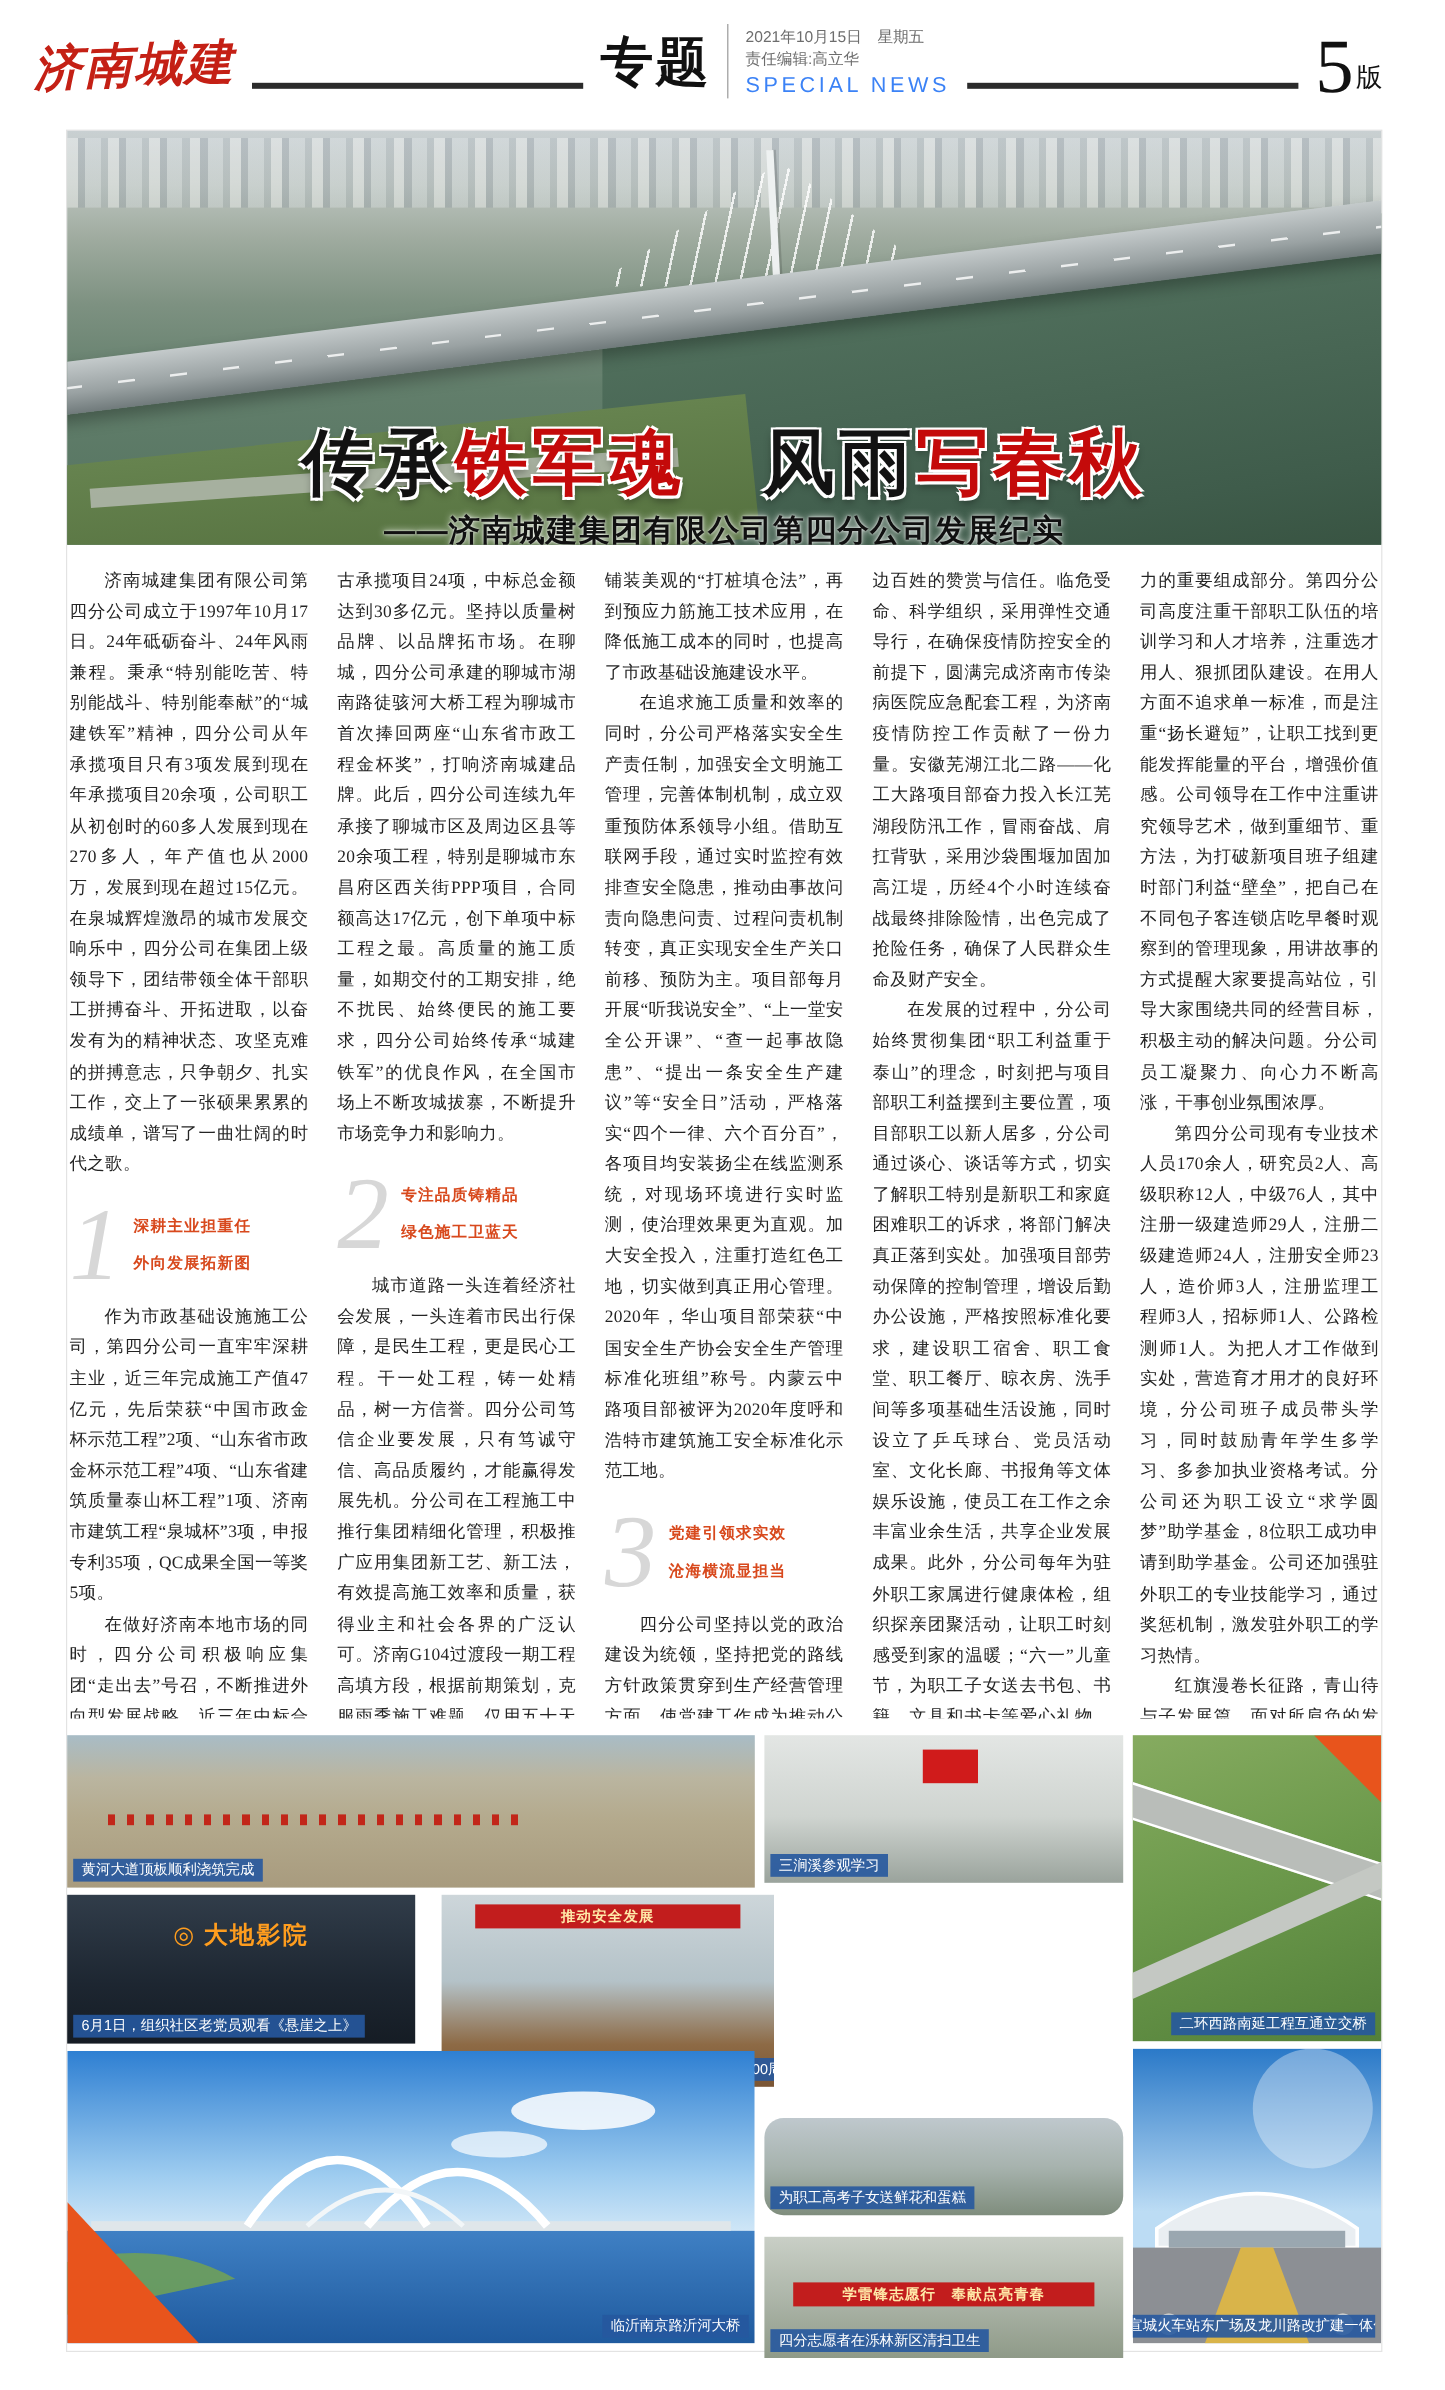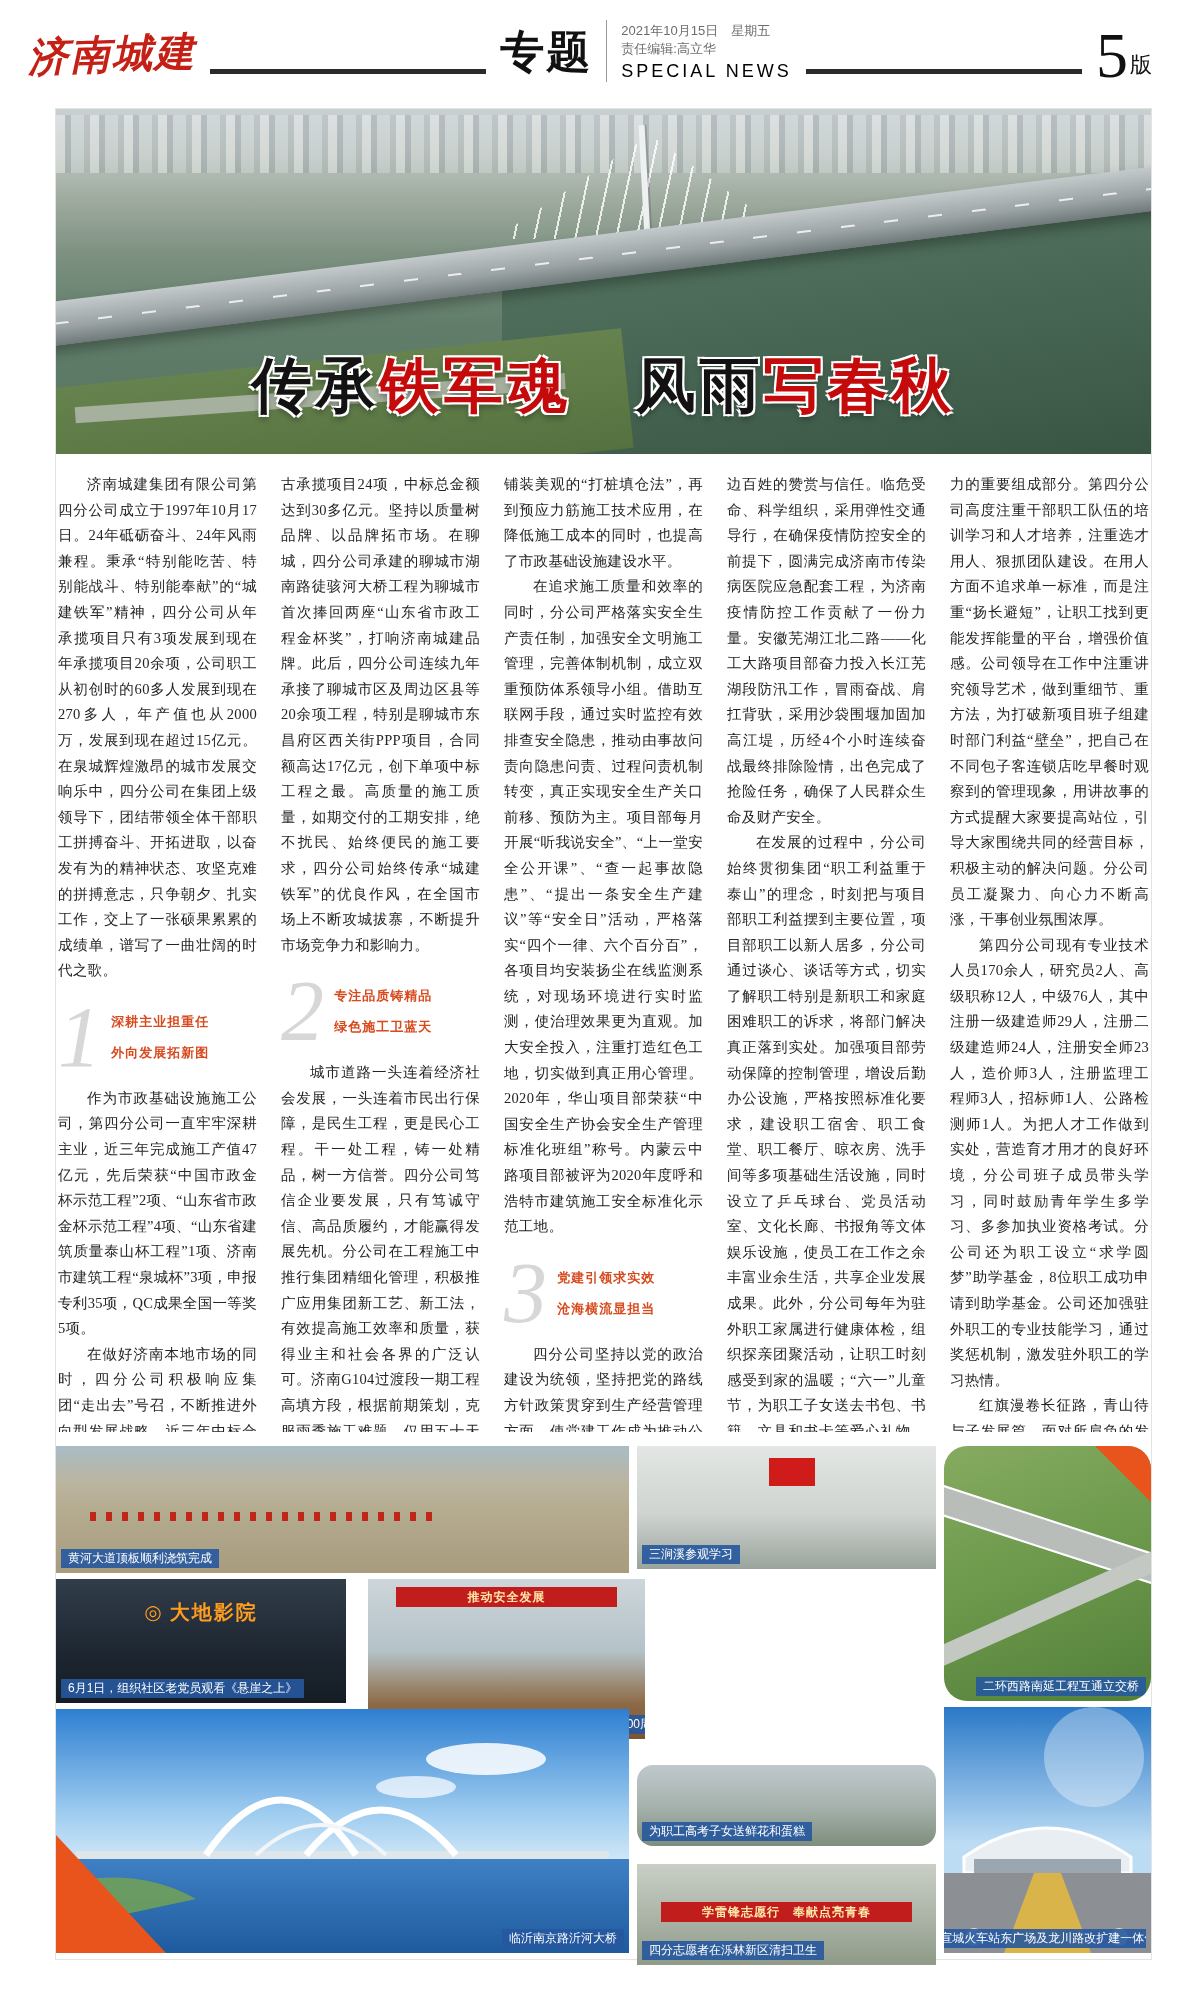--- a/index.html
+++ b/index.html
@@ -8,21 +8,21 @@
 
   
   .masthead{display:flex;align-items:flex-end;padding:16px 52px 0 28px;height:84px;box-sizing:border-box;}
   .logo{font-family:"Liberation Serif","DejaVu Serif",serif;font-style:italic;font-weight:bold;
         font-size:40px;color:#c42015;letter-spacing:2px;transform:rotate(-2deg);margin-bottom:2px;white-space:nowrap;}
   .rule{height:5px;background:#2b2b2b;flex:1;margin:0 14px 10px 14px;min-width:40px;}
   .topic{font-size:44px;font-weight:900;letter-spacing:2px;margin-bottom:2px;color:#111;}
   .vdiv{width:1px;height:62px;background:#999;margin:0 14px 2px 14px;}
   .datebox{display:flex;flex-direction:column;justify-content:flex-end;margin-bottom:2px;min-width:150px;}
   .dateline{font-size:13px;color:#6d6d6d;line-height:18px;white-space:nowrap;}
-  .specialnews{font-size:18px;color:#000000;letter-spacing:3px;line-height:22px;margin-top:2px;}
+  .specialnews{font-size:18px;color:#3b82f6;letter-spacing:3px;line-height:22px;margin-top:2px;}
   .pageno{display:flex;align-items:flex-end;margin-bottom:0;}
   .pageno .num{font-family:"Liberation Serif","DejaVu Serif",serif;font-size:64px;line-height:56px;color:#111;}
   .pageno .ban{font-size:22px;color:#111;margin:0 0 4px 2px;}
 
   
   .frame{position:absolute;left:55px;top:108px;width:1095px;border:1px solid #e3e3e3;background:#fff;}
 
   
   .hero{position:relative;height:345px;overflow:hidden;
         background:linear-gradient(180deg,#c9d0d2 0%,#bcc4bf 13%,#9fab9f 26%,#7d9181 42%,#627e6b 62%,#53735f 100%);}
@@ -71,21 +71,21 @@
   
   .bg-river{background:linear-gradient(180deg,#a8bcc6 0%,#bab5a0 28%,#b4aa8d 55%,#a89b7e 100%);padding-left:42px;}
   .bg-river::after{content:"";position:absolute;left:6%;top:52%;width:60%;height:9px;
        background:repeating-linear-gradient(90deg,#c22619 0 6px,transparent 6px 16px);}
   .bg-cinema{background:linear-gradient(180deg,#313d4a,#1d2631 60%,#151c24);}
   .cinema-logo{position:absolute;top:20px;left:50%;transform:translateX(-50%);color:#ff9d1e;font-weight:700;font-size:20px;letter-spacing:2px;white-space:nowrap;}
   .cinema-logo::before{content:"◎";margin-right:6px;}
   .bg-meeting{background:linear-gradient(180deg,#cdd6da 0%,#b4c2c8 45%,#8d6a45 78%,#7a5534 100%);}
   .bg-flag{background:linear-gradient(180deg,#e3e6e4 0%,#cfd4d0 55%,#9aa39c 100%);}
   .flagrect{position:absolute;background:#d01b1b;}
-  .bg-aerial{background:linear-gradient(160deg,#86ab60 0%,#6d9a4c 45%,#53803a 100%);border-radius:23px;}
+  .bg-aerial{background:linear-gradient(160deg,#86ab60 0%,#6d9a4c 45%,#53803a 100%);}
   .bg-aerial::before{content:"";position:absolute;left:-20%;top:30%;width:150%;height:26px;background:#b9bdb9;transform:rotate(18deg);border-top:2px solid #fff;border-bottom:2px solid #fff;}
   .bg-aerial::after{content:"";position:absolute;left:-20%;top:58%;width:150%;height:20px;background:#c4c8c3;transform:rotate(-24deg);}
   .bg-street{background:linear-gradient(180deg,#c9cfc6 0%,#aab3a6 55%,#8f9a88 100%);margin-top:12px;}
   .bg-campus{background:linear-gradient(180deg,#bfc8cd 0%,#a7b3ae 50%,#7f8d7d 100%);}
   .svgfill{position:absolute;inset:0;width:100%;height:100%;}
 </style>
 </head>
 <body>
 
 <div class="masthead">
@@ -110,20 +110,21 @@
   <div class="hero">
     <div class="skyline"></div>
     <div class="river"></div>
     <div class="cables"></div>
     <div class="pylon"></div>
     <div class="deck"></div>
     <div class="park"></div>
     <div class="hl">
       <span class="hl-dark">传承</span><span class="hl-red">铁军魂</span><span class="hl-dark">　风雨</span><span class="hl-red">写春秋</span>
     </div>
+    <div class="sub">——济南城建集团有限公司第四分公司发展纪实</div>
   </div>
 
   <div class="cols">
     <div class="col">
         <p class="para ind">济南城建集团有限公司第四分公司成立于1997年10月17日。24年砥砺奋斗、24年风雨兼程。秉承“特别能吃苦、特别能战斗、特别能奉献”的“城建铁军”精神，四分公司从年承揽项目只有3项发展到现在年承揽项目20余项，公司职工从初创时的60多人发展到现在270多人，年产值也从2000万，发展到现在超过15亿元。在泉城辉煌激昂的城市发展交响乐中，四分公司在集团上级领导下，团结带领全体干部职工拼搏奋斗、开拓进取，以奋发有为的精神状态、攻坚克难的拼搏意志，只争朝夕、扎实工作，交上了一张硕果累累的成绩单，谱写了一曲壮阔的时代之歌。</p>
         <div class="sec">
           <span class="secnum">1</span>
           <span class="sechead">
             <span>深耕主业担重任</span>
             <span>外向发展拓新图</span>

